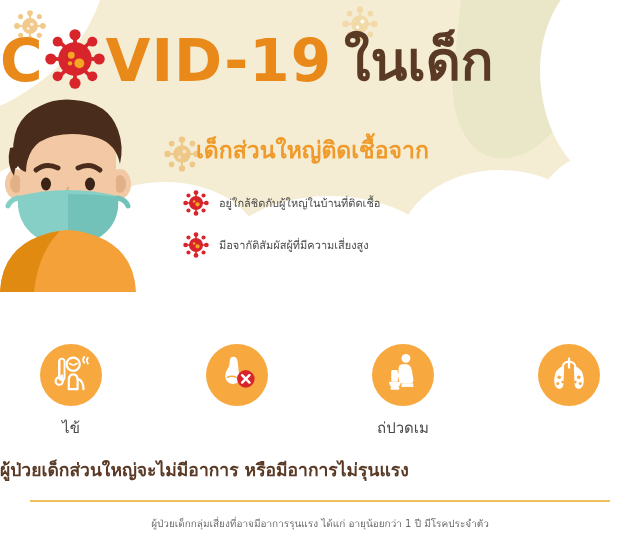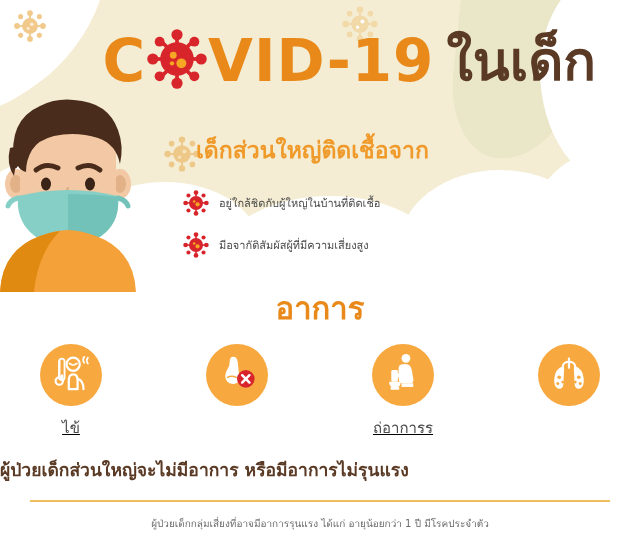--- a/index.html
+++ b/index.html
@@ -82,21 +82,21 @@
   
   .header {
     position: absolute;
     left: 0; top: 18px;
     width: 640px; height: 80px;
   }
   .title-row {
     position: absolute;
     left: 0; top: 0;
     width: 596px;
-    text-align: right;
+    text-align: left;
     white-space: nowrap;
   }
   .t-covid {
     font-size: 58px;
     font-weight: 700;
     color: #e8891a;
     letter-spacing: 1px;
     vertical-align: middle;
   }
   .t-child {
@@ -162,21 +162,20 @@
     font-weight: 700;
     color: #e8891a;
   }
 
   .icon-row {
     position: absolute;
     left: 12px; top: 344px;
     width: 616px;
     display: flex;
     justify-content: space-between;
-    text-decoration: underline;
   }
   .sym-item {
     width: 118px;
     text-align: center;
   }
   .sym-circle {
     width: 62px; height: 62px;
     border-radius: 50%;
     background: #f7a940;
     margin: 0 auto 10px auto;
@@ -492,21 +491,20 @@
           <g fill="#f5a623">
             <circle cx="56" cy="55" r="8"></circle>
               <circle cx="43" cy="44" r="5"></circle>
           </g>
         </svg>
       </span>
       <span class="bullet-text">มีอจากัติสัมผัสผู้ที่มีความเสี่ยงสูง</span>
     </div>
   </div>
 
-  <div class="sym-head">อาการ</div>
 
   <div class="icon-row">
 
     <div class="sym-item">
       <div class="sym-circle">
         <span>
           <svg viewBox="0 0 60 60" width="44" height="44">
             <g fill="none" stroke="#ffffff" stroke-width="3" stroke-linecap="round" stroke-linejoin="round">
               <path d="M14 14 l0 22"></path>
               <circle cx="14" cy="41" r="5"></circle>
@@ -553,21 +551,21 @@
             <circle cx="34" cy="10" r="6" fill="#ffffff"></circle>
             <path d="M30 18 q10 -2 12 8 l2 12 q1 6 -4 6 l-10 0 q-6 0 -6 -8 l0 -12 q0 -6 6 -6 z" fill="#ffffff"></path>
             <path d="M28 44 l16 0 l0 5 l-16 0 z" fill="#ffffff"></path>
             <path d="M30 30 q-8 2 -10 8" stroke="#ffffff" stroke-width="4" fill="none" stroke-linecap="round"></path>
             <rect x="14" y="26" width="9" height="16" rx="2" fill="#ffffff"></rect>
             <path d="M11 42 q0 8 8 8 q8 0 8 -8 z" fill="#ffffff"></path>
             <rect x="13" y="49" width="12" height="4" rx="1.5" fill="#ffffff"></rect>
           </svg>
         </span>
       </div>
-      <div class="sym-label">ถ่อาการร</div>
+      <div class="sym-label">ถ่ปวดเม</div>
     </div>
 
     <div class="sym-item">
       <div class="sym-circle">
         <span>
           <svg viewBox="0 0 60 60" width="42" height="42">
             <g fill="#ffffff">
               <rect x="28.4" y="8" width="3.2" height="16" rx="1.5"></rect>
               <path d="M30 14 q-7 0 -9 6" stroke="#ffffff" stroke-width="3" fill="none" stroke-linecap="round"></path>
               <path d="M30 14 q7 0 9 6" stroke="#ffffff" stroke-width="3" fill="none" stroke-linecap="round"></path>

